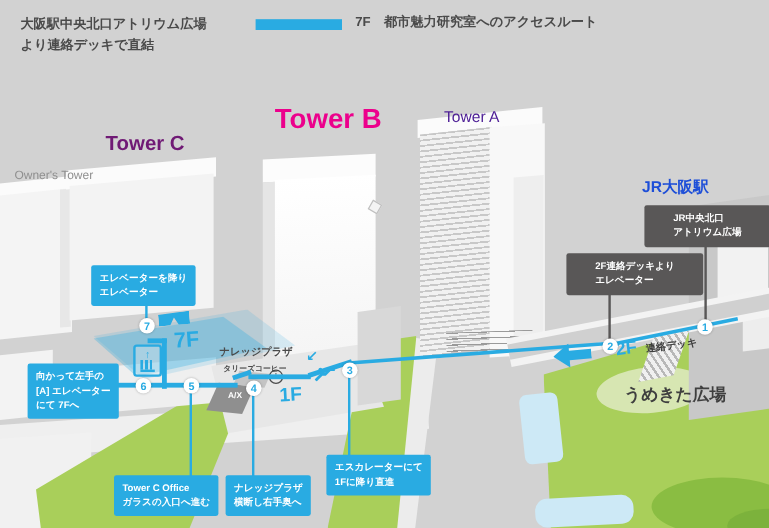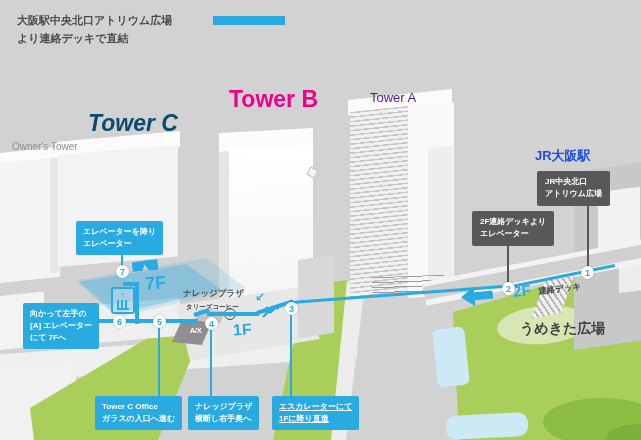--- a/index.html
+++ b/index.html
@@ -3,21 +3,21 @@
 <meta charset="utf-8">
 <style>
   html,body{margin:0;padding:0;}
   body{font-family:"Liberation Sans","DejaVu Sans",sans-serif;}
   .canvas{position:relative;width:641px;height:440px;background:#d2d2d2;overflow:hidden;}
   .abs{position:absolute;}
   .jp{font-weight:bold;color:#4a4a4a;}
   .callout-cyan{position:absolute;background:#29abe2;color:#fff;font-size:8px;font-weight:bold;
     line-height:1.5;padding:5px 7px;border-radius:2px;white-space:nowrap;z-index:40;}
   .callout-dark{position:absolute;background:#595757;color:#fff;font-size:8px;font-weight:bold;
-    line-height:1.55;padding:5px 8px;border-radius:2px;white-space:nowrap;z-index:40;}
+    line-height:1.55;padding:5px 24px;border-radius:2px;white-space:nowrap;z-index:40;}
   .callout-cyan span,.callout-dark span{display:block;}
   .marker{position:absolute;width:13px;height:13px;border-radius:50%;background:#fff;color:#29abe2;
     font-size:9px;font-weight:bold;display:flex;align-items:center;justify-content:center;
     z-index:35;box-shadow:0 0 2px rgba(0,0,0,.3);}
   .seg{position:absolute;background:#29abe2;z-index:30;}
   .thin{position:absolute;background:#29abe2;width:2px;z-index:28;}
   .dline{position:absolute;background:#595757;width:2px;z-index:28;}
   .shape{position:absolute;}
   .lbl{position:absolute;z-index:20;}
   .big-floor{position:absolute;color:#29abe2;font-weight:bold;z-index:32;}
@@ -135,22 +135,26 @@
   <div class="marker" style="left:205px;top:317px;">4</div>
   <div class="marker" style="left:153px;top:315px;">5</div>
   <div class="marker" style="left:113px;top:315px;">6</div>
   <div class="marker" style="left:116px;top:265px;">7</div>
 
   <div class="lbl jp" style="left:17px;top:12px;font-size:11px;line-height:1.6;color:#4a4a4a;">
     <div>大阪駅中央北口アトリウム広場</div>
     <div>より連絡デッキで直結</div>
   </div>
   <div class="shape" style="left:213px;top:16px;width:72px;height:9px;background:#29abe2;z-index:20;"></div>
+  <div class="lbl jp" style="left:296px;top:11px;font-size:11px;color:#4a4a4a;">
+    <span>7F</span>
+    <span style="margin-left:8px;">都市魅力研究室へのアクセスルート</span>
+  </div>
 
-  <div class="lbl" style="left:88px;top:110px;font-size:23px;font-weight:bold;color:#0c4a6e;font-style:italic;">Tower C</div>
+  <div class="lbl" style="left:88px;top:110px;font-size:17px;font-weight:bold;color:#701a75;">Tower C</div>
   <div class="lbl" style="left:229px;top:86px;font-size:23px;font-weight:bold;color:#ec008c;">Tower B</div>
   <div class="lbl" style="left:370px;top:90px;font-size:13px;font-weight:normal;color:#4c1d95;">Tower A</div>
   <div class="lbl" style="left:12px;top:141px;font-size:10px;color:#8f8f8f;">Owner's Tower</div>
   <div class="lbl jp" style="left:535px;top:147px;font-size:13px;color:#1d4ed8;">JR大阪駅</div>
   <div class="big-floor" style="left:145px;top:273px;font-size:18px;transform:rotate(-4deg);">7F</div>
   <div class="big-floor" style="left:233px;top:321px;font-size:16px;transform:rotate(-3deg);">1F</div>
   <div class="lbl" style="left:513px;top:279px;transform:rotate(-7deg);z-index:32;white-space:nowrap;">
     <span style="font-size:15px;font-weight:bold;color:#29abe2;">2F</span>
     <span class="jp" style="font-size:8.5px;color:#3f3f3f;margin-left:3px;">連絡デッキ</span>
   </div>
@@ -169,21 +173,21 @@
     <span>にて 7Fへ</span>
   </div>
   <div class="callout-cyan" style="left:95px;top:396px;">
     <span>Tower C Office</span>
     <span>ガラスの入口へ進む</span>
   </div>
   <div class="callout-cyan" style="left:188px;top:396px;">
     <span>ナレッジプラザ</span>
     <span>横断し右手奥へ</span>
   </div>
-  <div class="callout-cyan" style="left:272px;top:396px;text-decoration:underline;">
+  <div class="callout-cyan" style="left:272px;top:379px;">
     <span>エスカレーターにて</span>
     <span>1Fに降り直進</span>
   </div>
   <div class="callout-dark" style="left:537px;top:171px;">
     <span>JR中央北口</span>
     <span>アトリウム広場</span>
   </div>
   <div class="callout-dark" style="left:472px;top:211px;">
     <span>2F連絡デッキより</span>
     <span>エレベーター</span>

